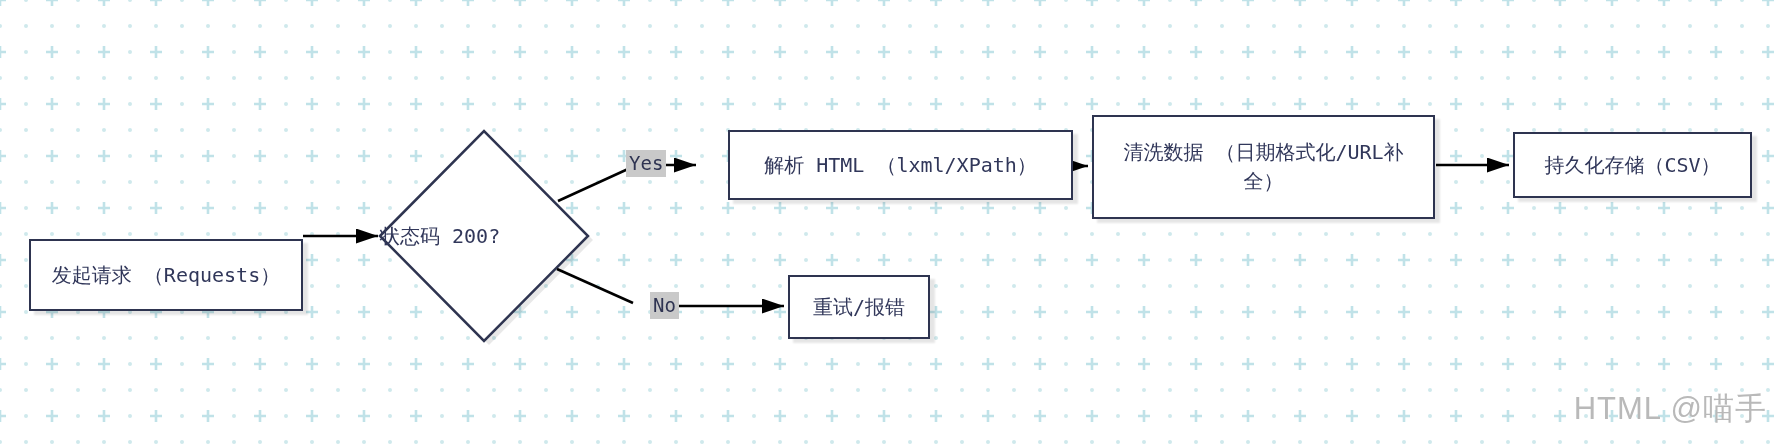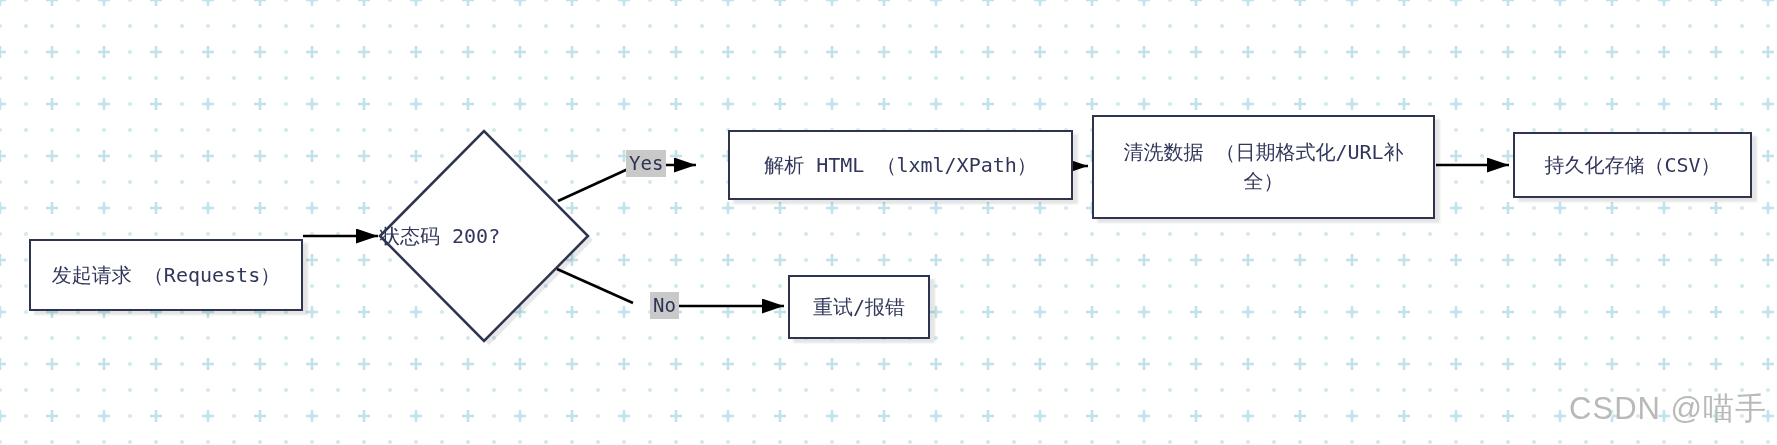--- a/index.html
+++ b/index.html
@@ -130,16 +130,16 @@
   </div>
 
   <div class="edge-label" id="label-yes">
     <span>Yes</span>
   </div>
   <div class="edge-label" id="label-no">
     <span>No</span>
   </div>
 
   <div id="watermark">
-    <span>CSDN @喵手</span>
+    <span>HTML @喵手</span>
   </div>
 
 </div>
 
 </body></html>

